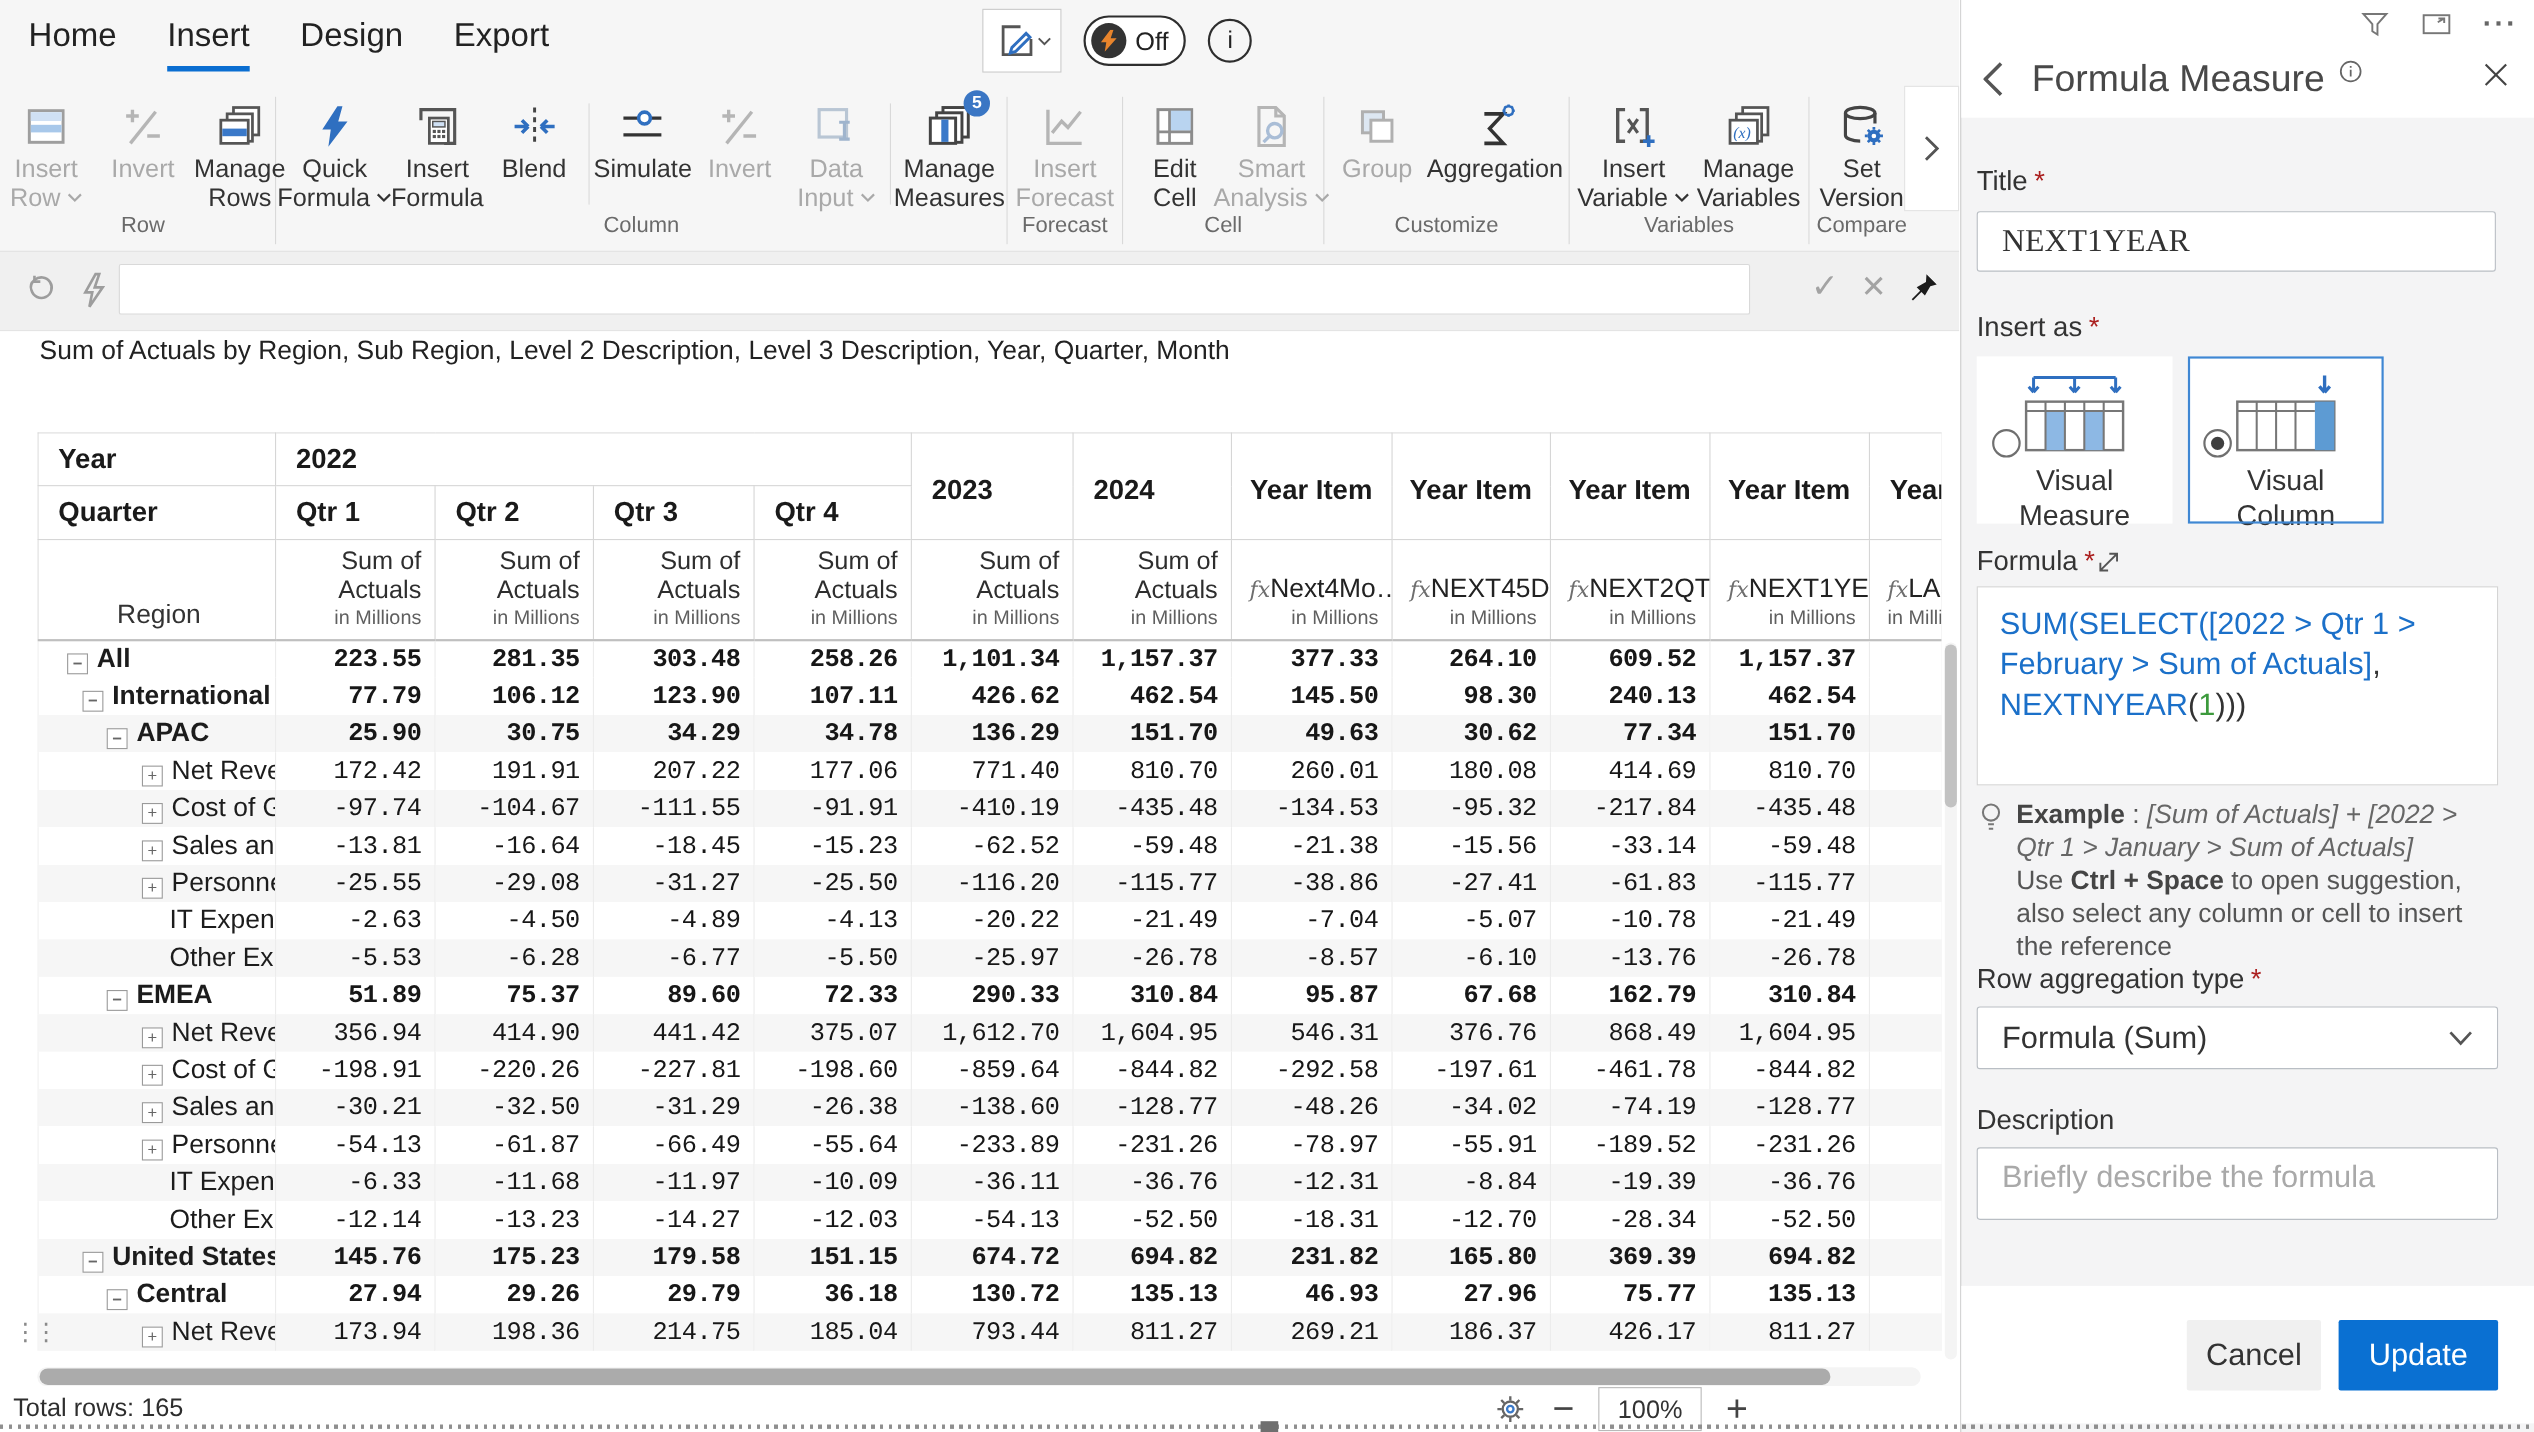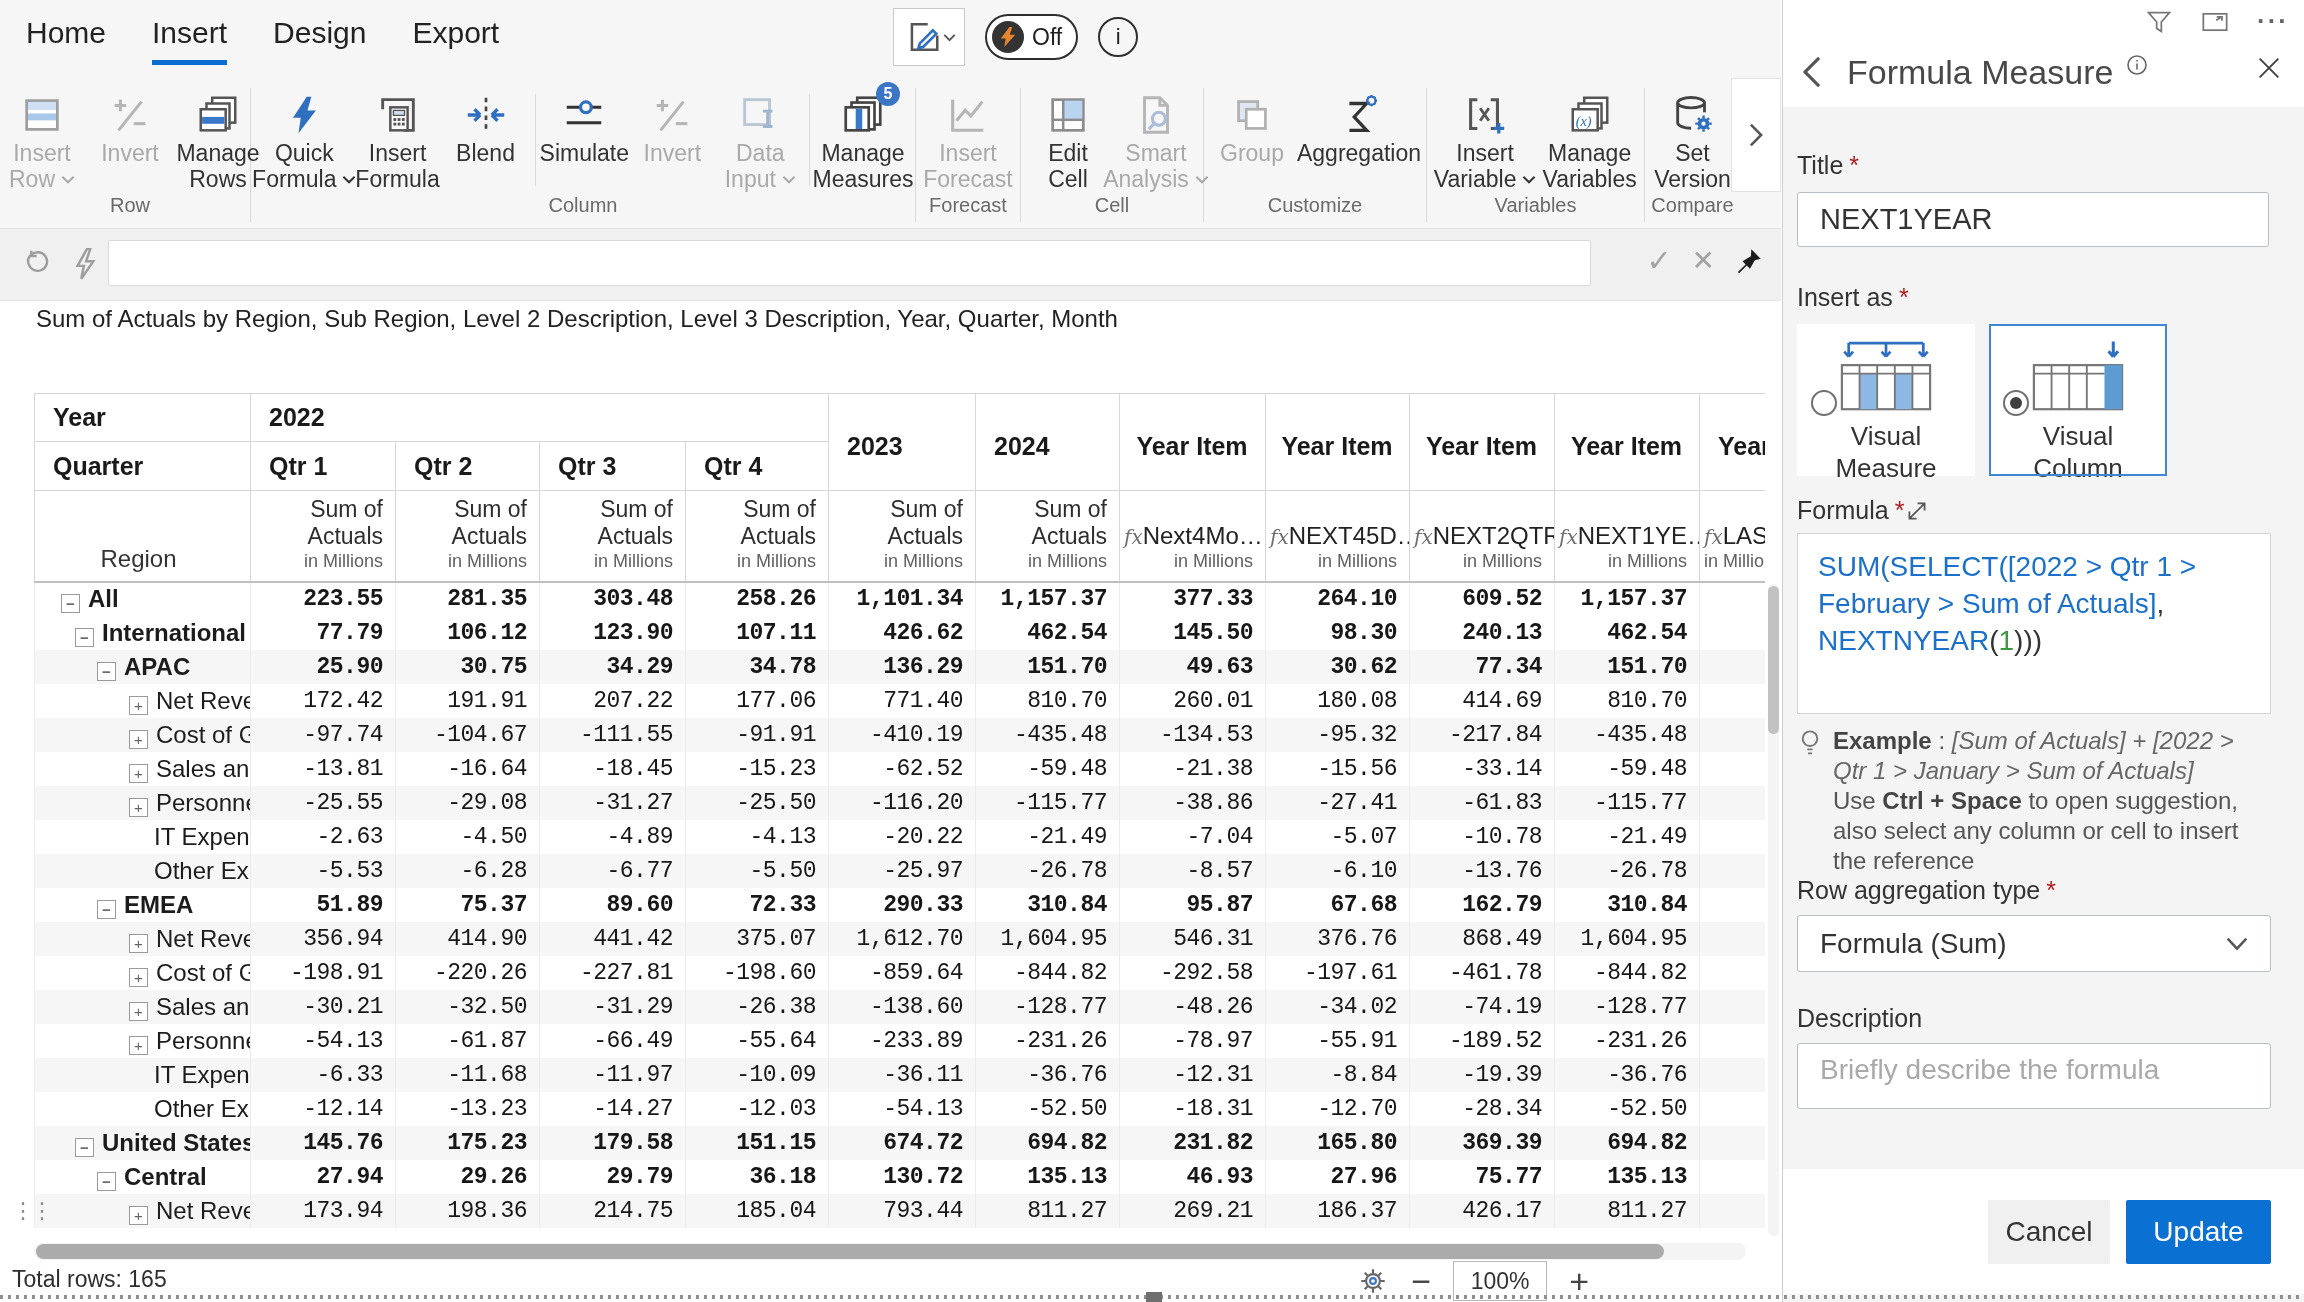--- a/index.html
+++ b/index.html
@@ -44,21 +44,21 @@
   .grid th{border-right:1px solid #d6d6d6;background:#fff;font-weight:bold;color:#1a1a1a;text-align:left}
   .grid tr.yr th{border-top:1px solid #d6d6d6;font-size:25px}
   .grid tr.yr{height:48px}
   .grid tr.qr{height:49px}
   .grid tr.qr th{font-size:25px}
   .grid tr.yr th,.grid tr.qr th{border-bottom:1px solid #d6d6d6;padding-left:18px;vertical-align:middle}
   .grid th.first{border-left:1px solid #d6d6d6}
   .grid th.ycol{vertical-align:top;padding-top:10px}
   .grid th.ycol.ctr{text-align:center;padding-left:0}
   .grid tr.mr{height:91px}
-  .grid tr.mr th{border-bottom:2px solid #bfbfbf;vertical-align:bottom;padding:0 12px 8px 4px}
+  .grid tr.mr th{border-bottom:2px solid #bfbfbf;vertical-align:bottom;padding:0 12px 8px 16px}
   .grid th.region{font-weight:normal;font-size:24px;color:#333;text-align:center;vertical-align:middle;padding:0}
   .m1{font-size:23px;font-weight:normal;color:#2e2e2e;text-align:right;line-height:27px}
   .mu{font-size:18px;font-weight:normal;color:#5f5f5f;text-align:right;line-height:23px}
   .fxrow{display:flex;justify-content:space-between;align-items:baseline}
   .fx{font-family:"DejaVu Serif","Liberation Serif",serif;font-style:italic;font-size:20px;color:#6e6e6e;font-weight:normal}
   .fxname{font-size:24px;font-weight:normal;color:#222}
   .grid tr.dr{height:34px}
   .grid tr.dr.shade td{background:#f6f6f6}
   .grid td{border-right:1px solid #ececec}
   td.lab{font-size:24px;color:#1c1c1c;border-left:1px solid #ececec}
@@ -996,21 +996,21 @@
               <path d="M4 4 L20 20 M20 4 L4 20"></path>
             </svg>
         </span>
       </div>
     </div>
 
     <div class="panel-body">
       <div class="plabel" style="margin-top:44px">
         <span>Title</span><span class="req">*</span>
       </div>
-      <input class="pinput" style="margin-top: 12px;" type="text" value="NEXT1YEAR">
+      <input class="pinput" style="margin-top: 12px; font-family: Liberation Serif, serif;" type="text" value="NEXT1YEAR">
 
       <div class="plabel" style="margin-top:36px">
         <span>Insert as</span><span class="req">*</span>
       </div>
       <div class="cards">
         <div class="card">
           <span>
             <svg width="110" height="78" viewBox="0 0 64 46">
                 <g stroke="#2f6fc0" stroke-width="1.6" fill="none">
                   <path d="M10 3 H54"></path>

